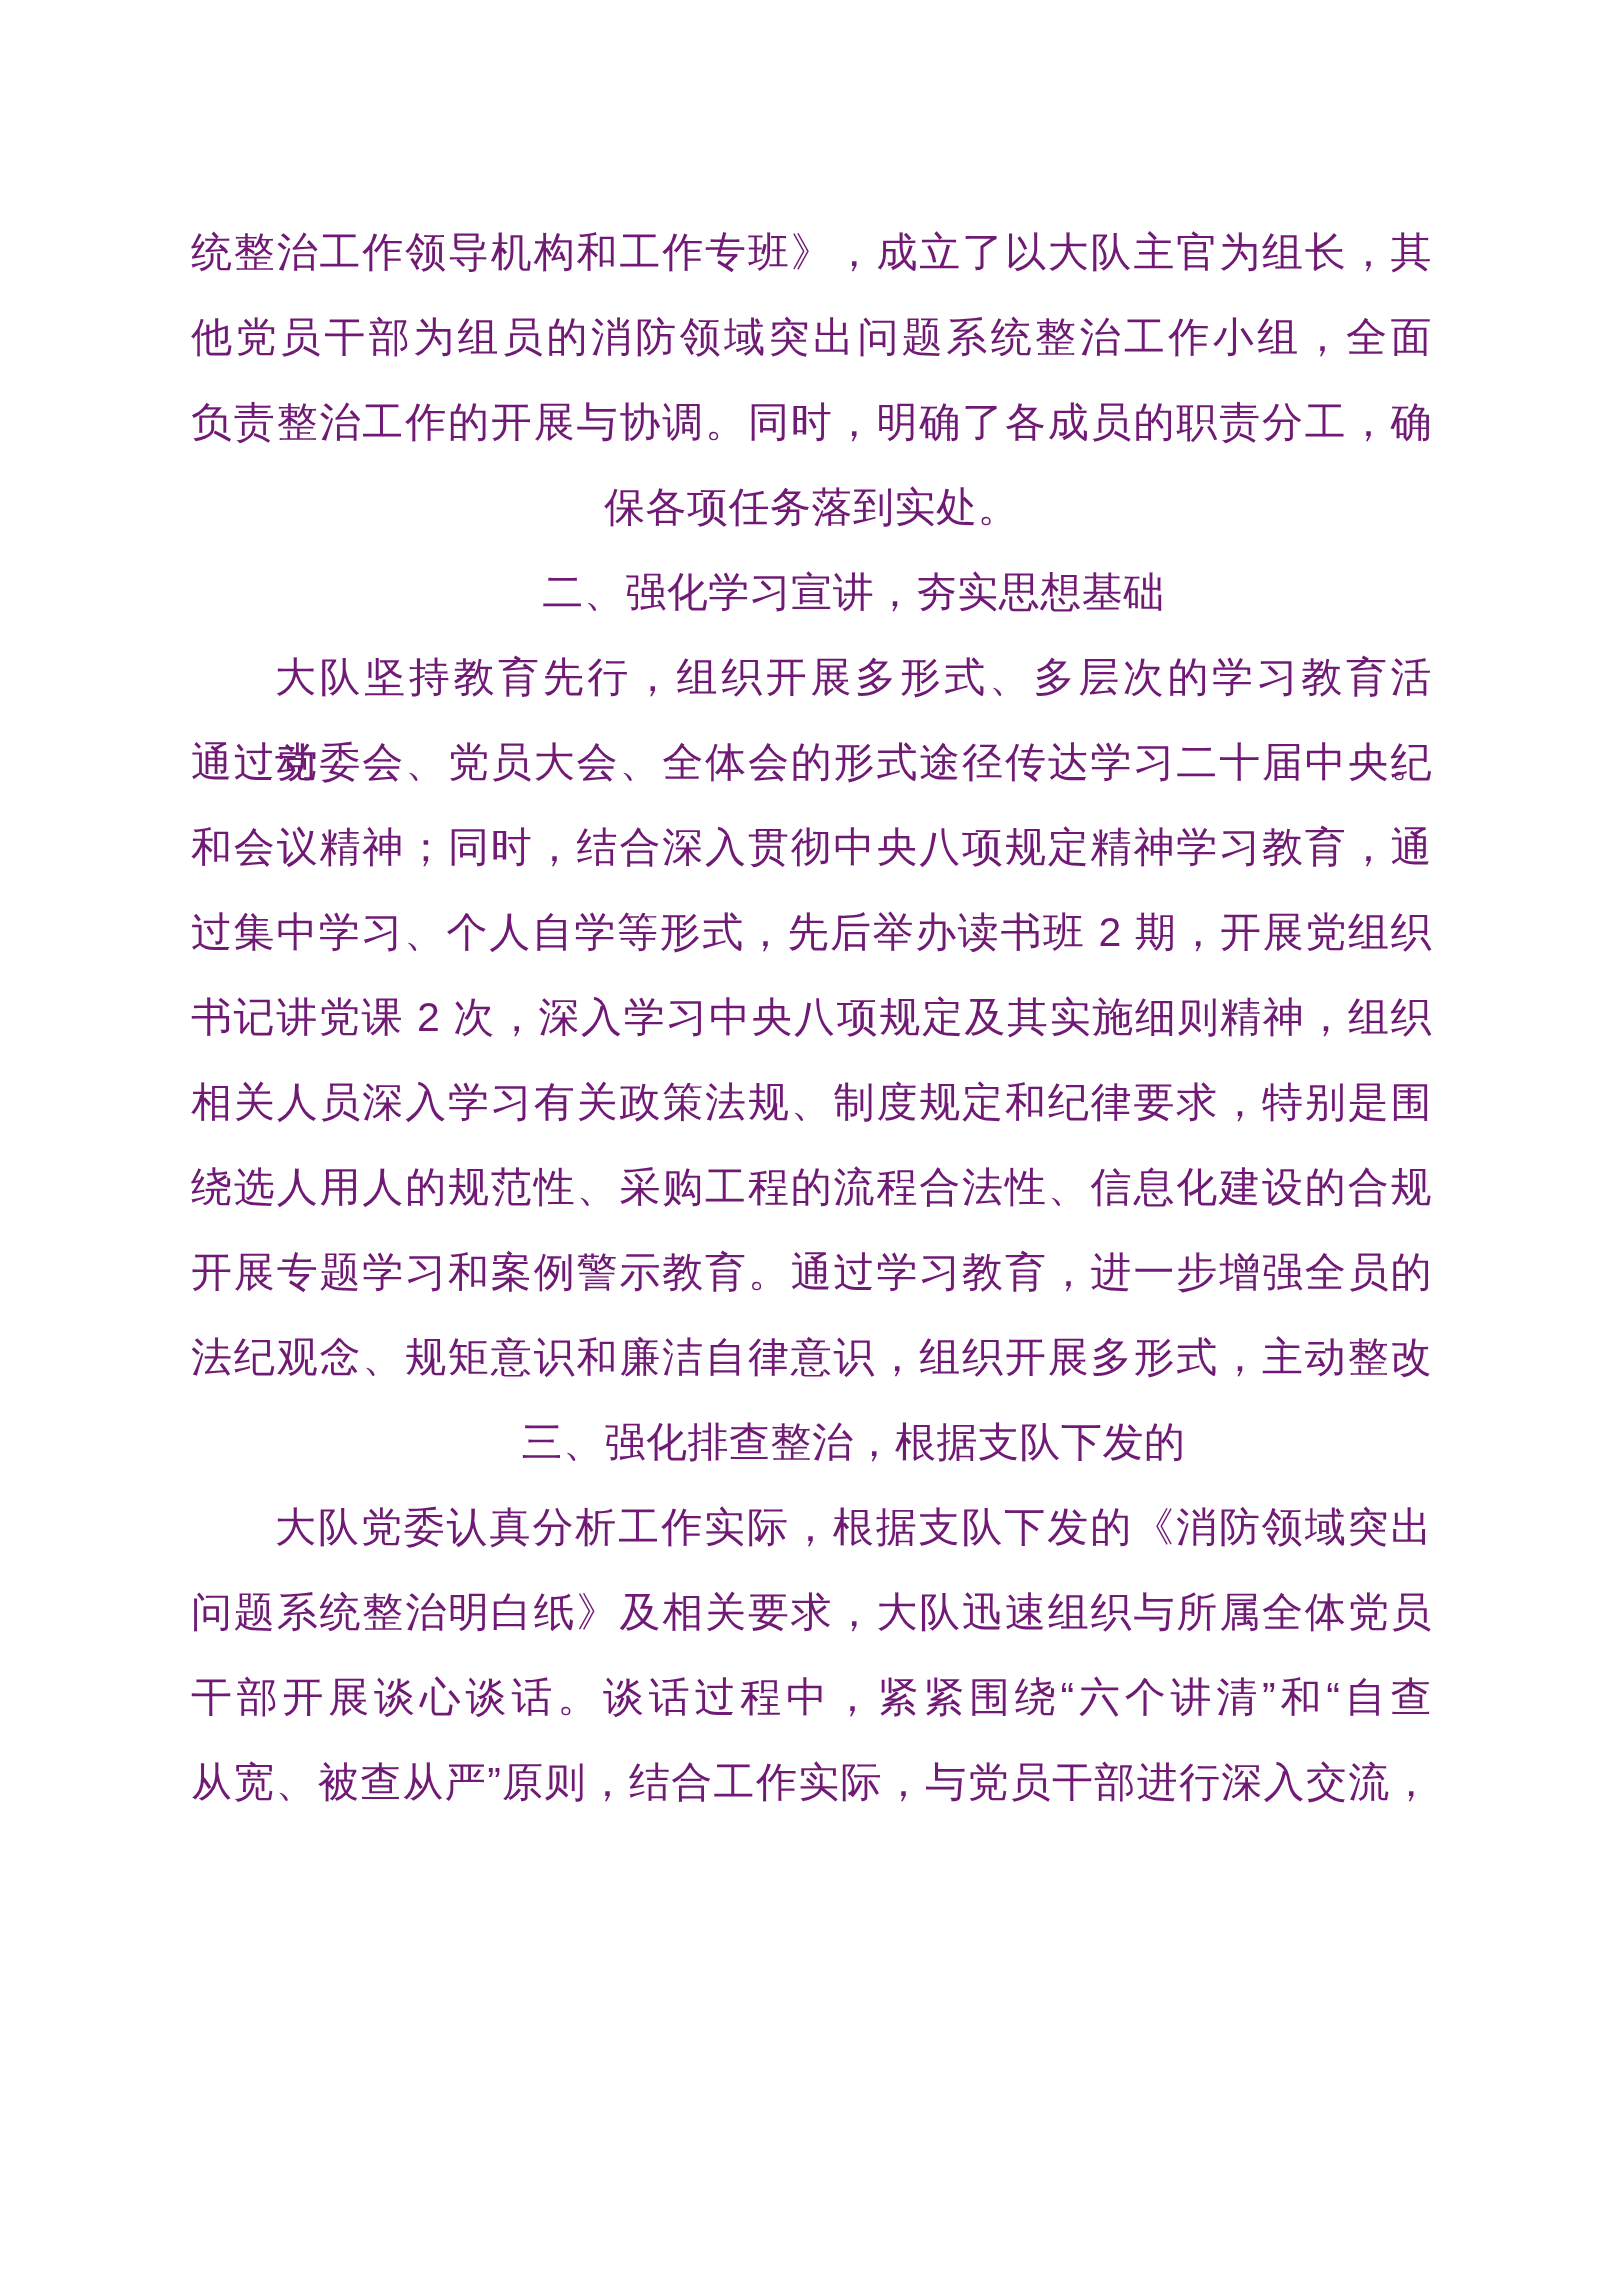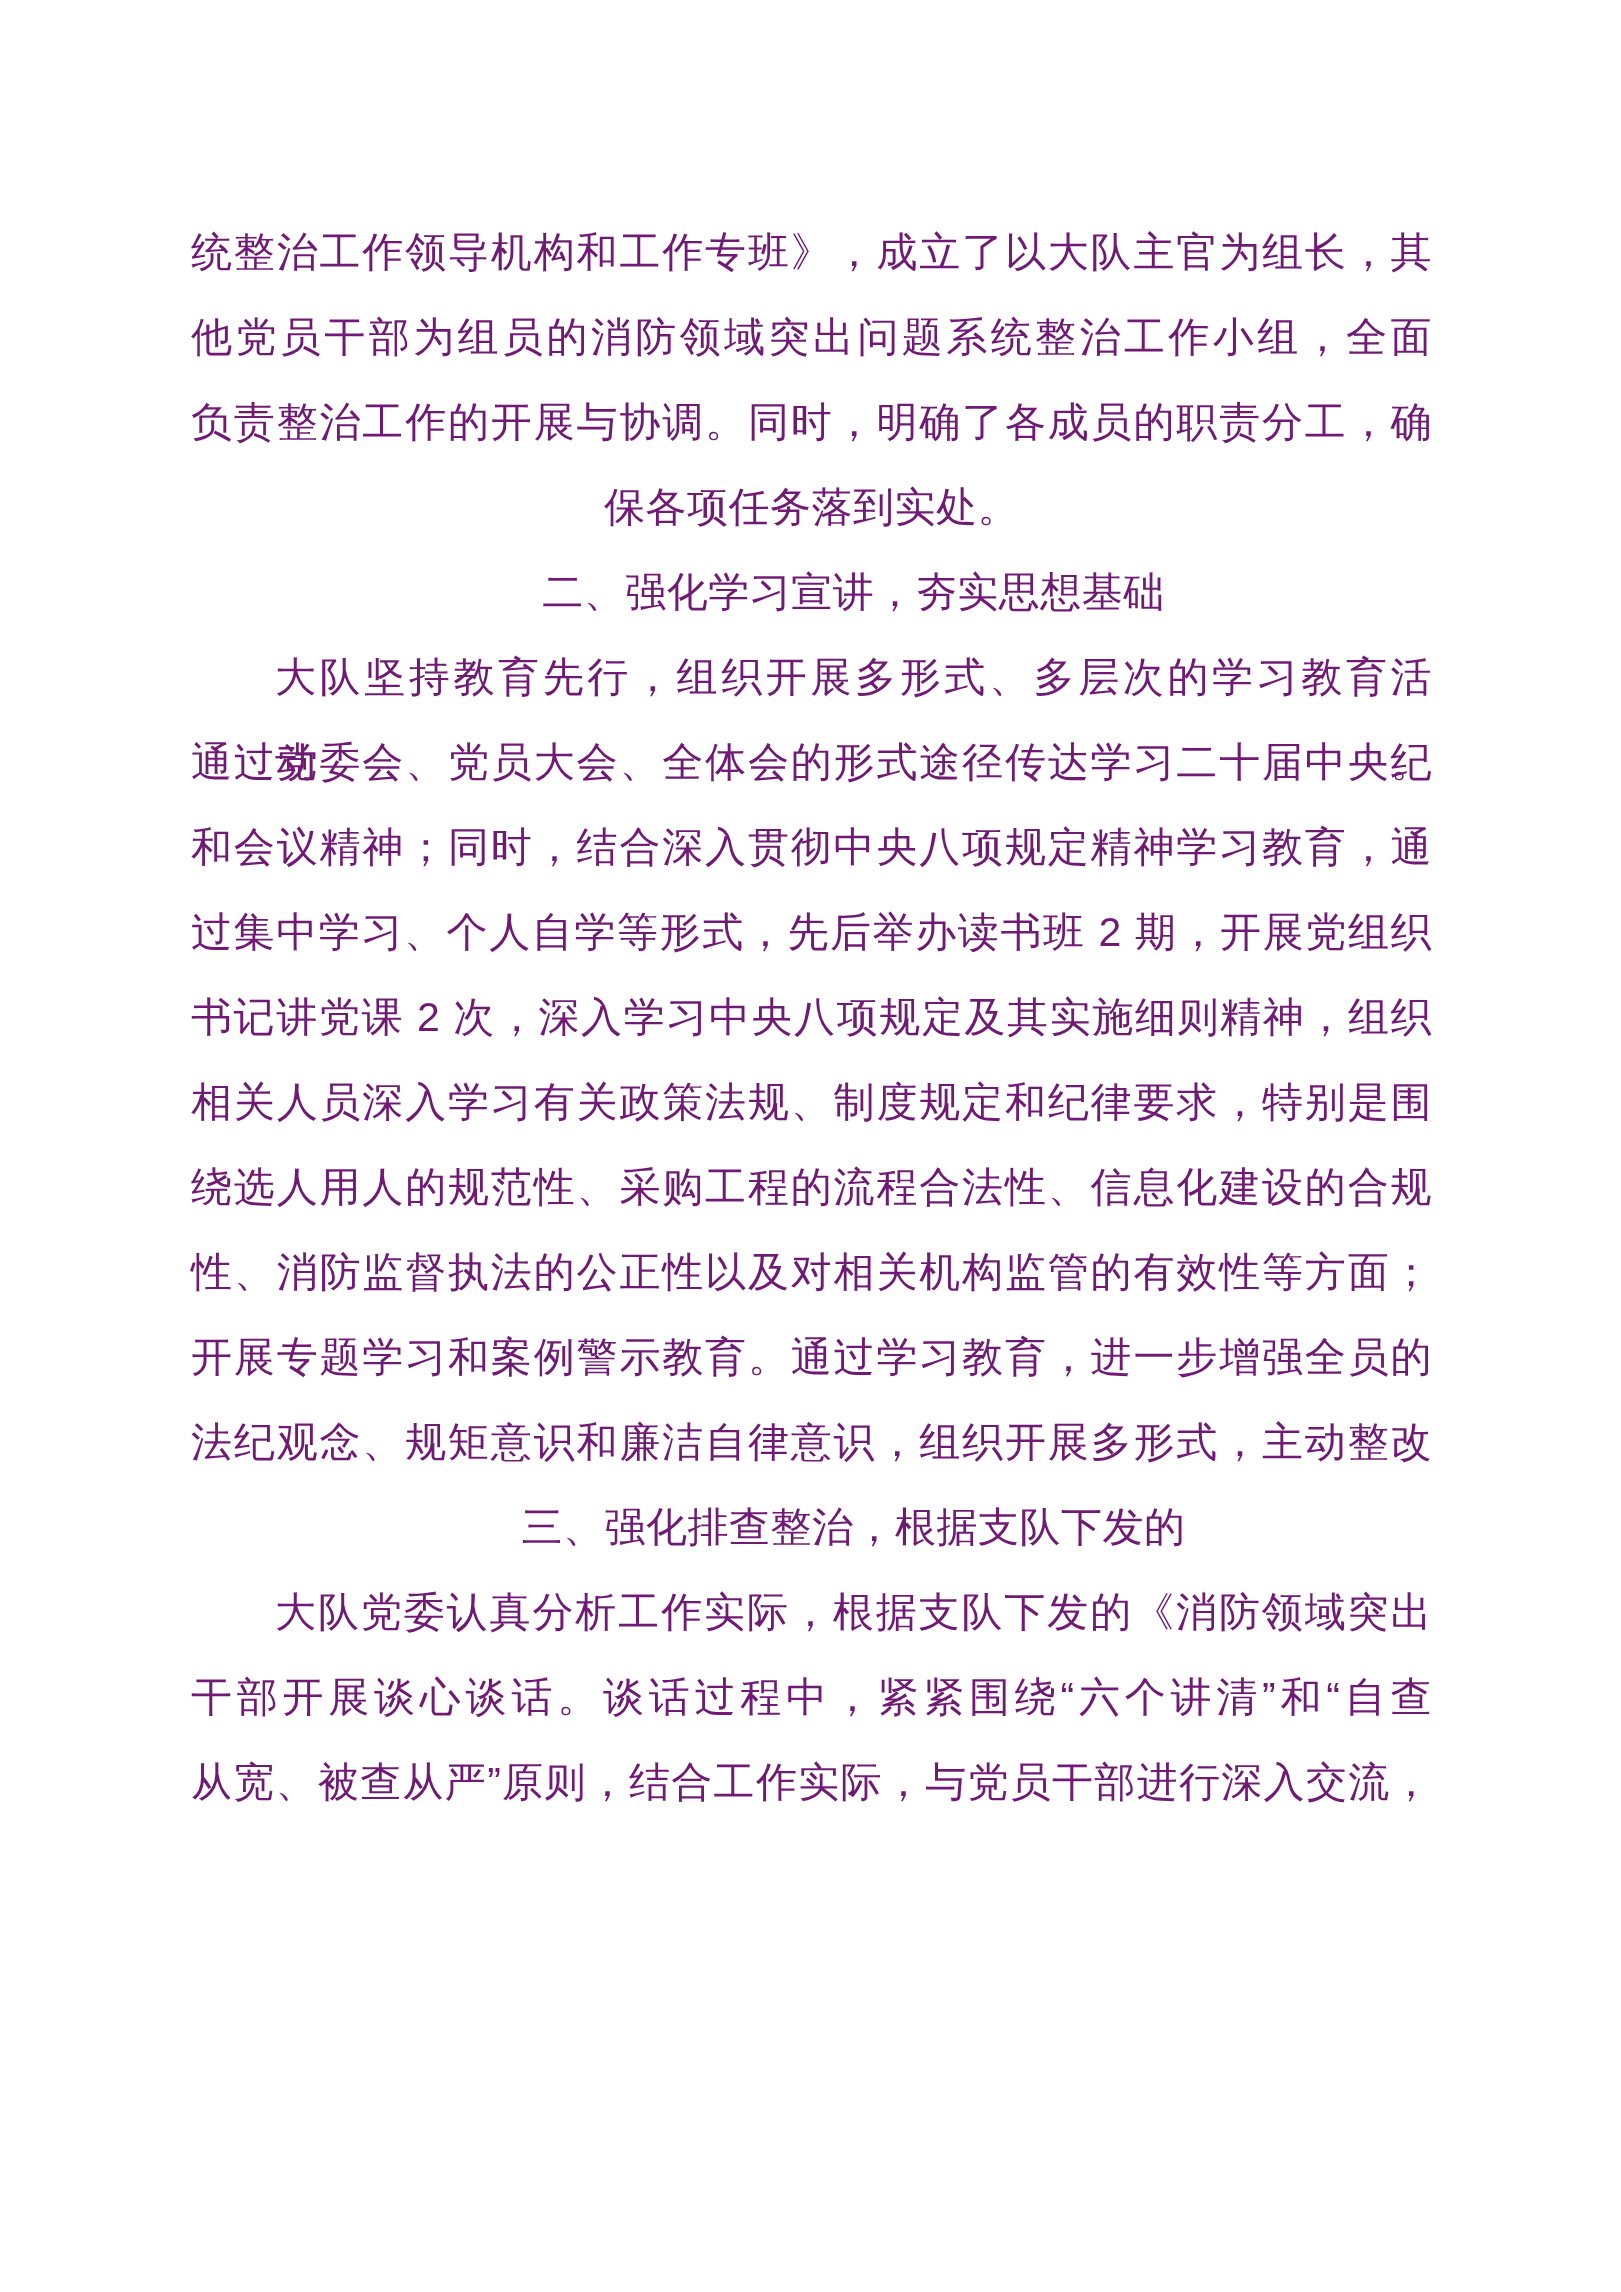--- a/index.html
+++ b/index.html
@@ -49,22 +49,22 @@
     <div class="line fill">负责整治工作的开展与协调。同时，明确了各成员的职责分工，确</div>
     <div class="line">保各项任务落到实处。</div>
     <div class="line indent">二、强化学习宣讲，夯实思想基础</div>
     <div class="line indent fill">大队坚持教育先行，组织开展多形式、多层次的学习教育活动。</div>
     <div class="line fill">通过党委会、党员大会、全体会的形式途径传达学习二十届中央纪</div>
     <div class="line fill">和会议精神；同时，结合深入贯彻中央八项规定精神学习教育，通</div>
     <div class="line fill">过集中学习、个人自学等形式，先后举办读书班 2 期，开展党组织</div>
     <div class="line fill">书记讲党课 2 次，深入学习中央八项规定及其实施细则精神，组织</div>
     <div class="line fill">相关人员深入学习有关政策法规、制度规定和纪律要求，特别是围</div>
     <div class="line fill">绕选人用人的规范性、采购工程的流程合法性、信息化建设的合规</div>
-    <div class="line fill">性、消防监督执法的公正性以及对相关机构监管的有效性等方面；</div>
     <div class="line fill">开展专题学习和案例警示教育。通过学习教育，进一步增强全员的</div>
     <div class="line fill">法纪观念、规矩意识和廉洁自律意识，组织开展多形式，主动整改</div>
     <div class="line indent">三、强化排查整治，根据支队下发的</div>
     <div class="line indent fill">大队党委认真分析工作实际，根据支队下发的《消防领域突出</div>
+    <div class="line fill">问题系统整治明白纸》及相关要求，大队迅速组织与所属全体党员</div>
     <div class="line fill">干部开展谈心谈话。谈话过程中，紧紧围绕“六个讲清”和“自查</div>
     <div class="line fill">从宽、被查从严”原则，结合工作实际，与党员干部进行深入交流，</div>
   </div>
 </div>
 
 
 </body></html>

